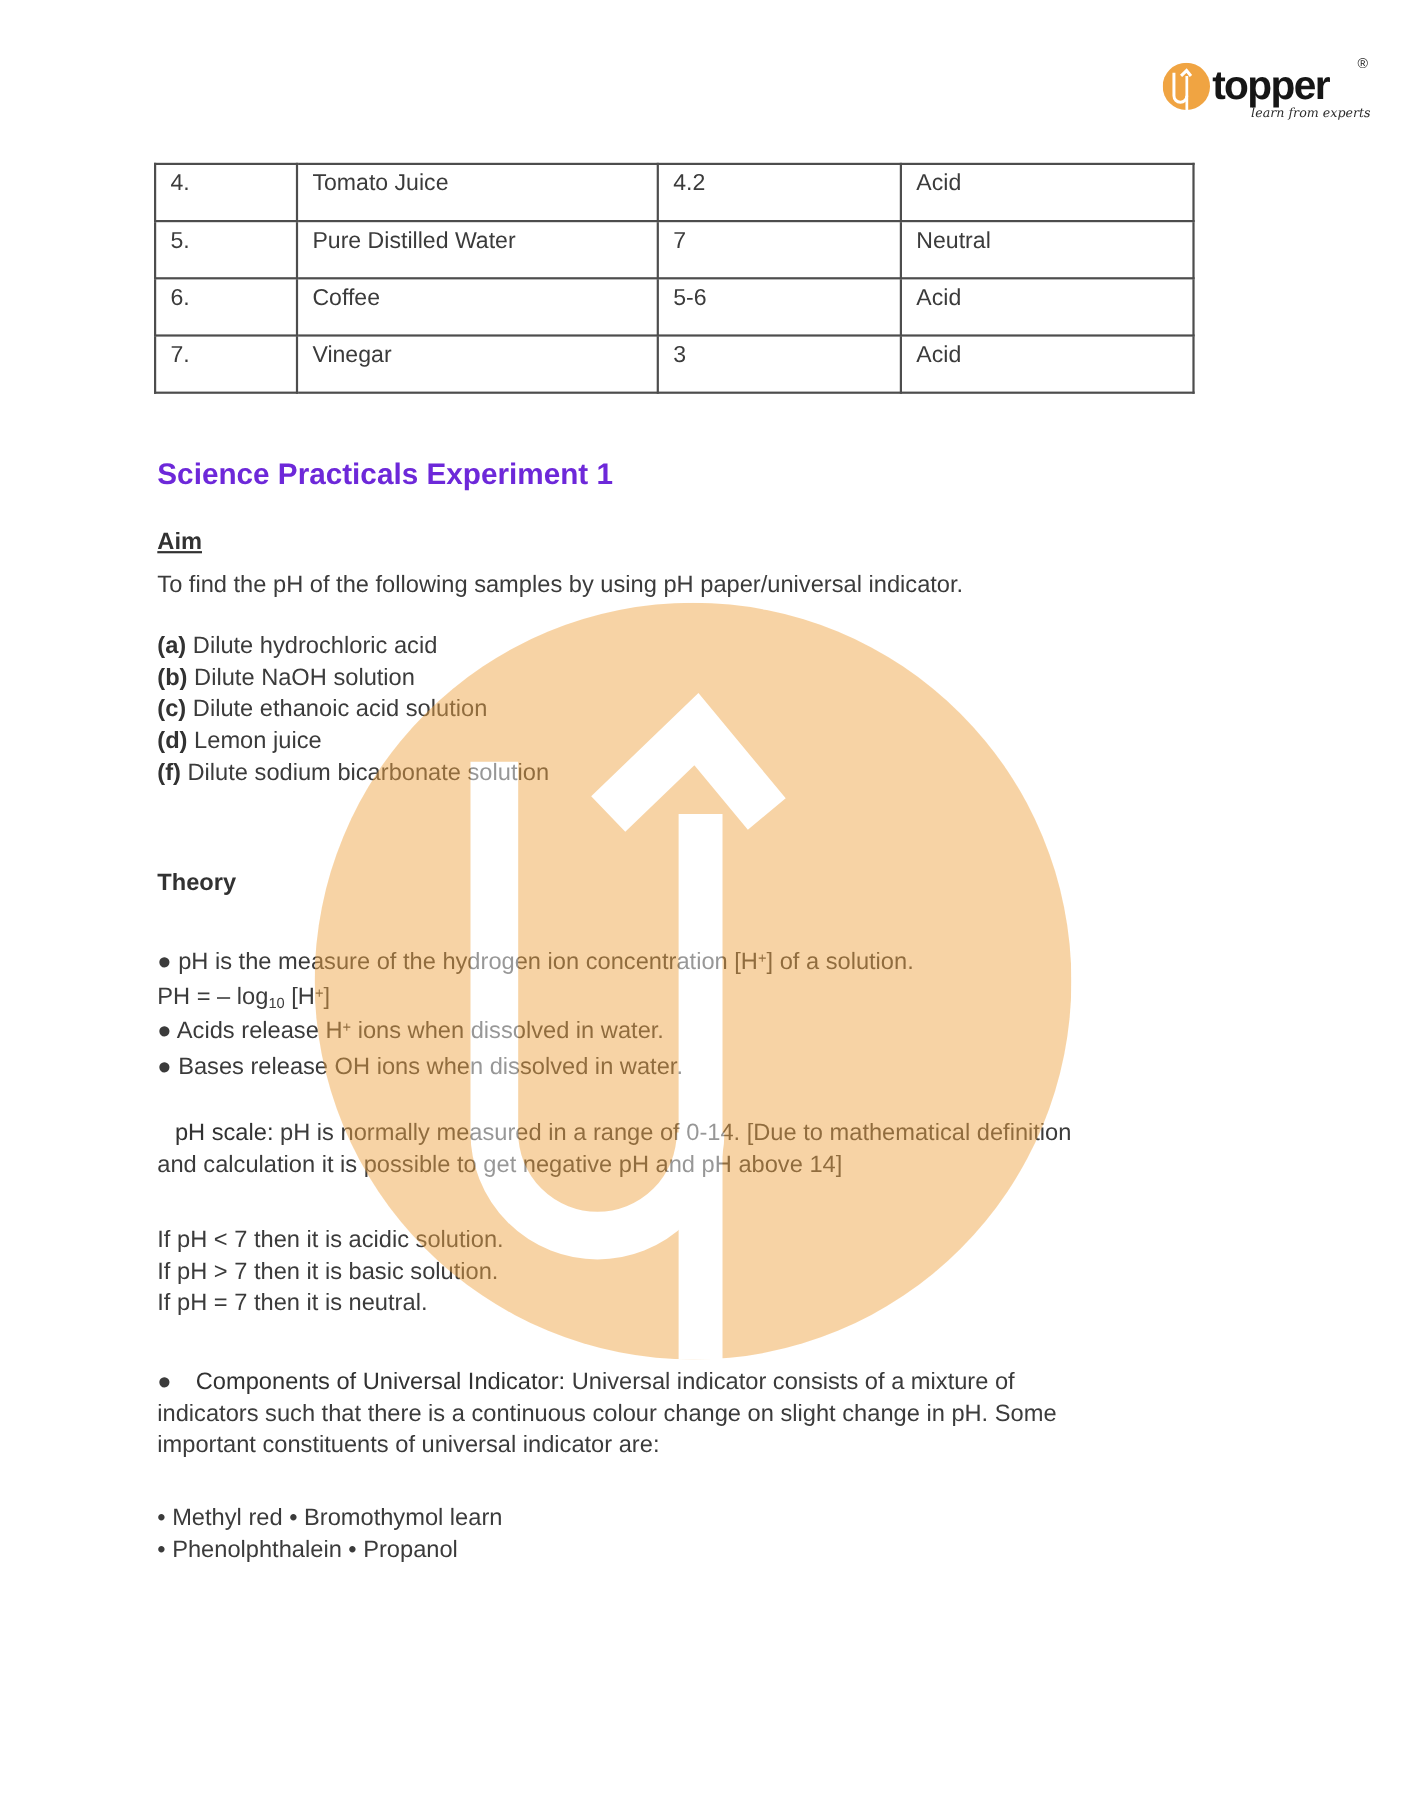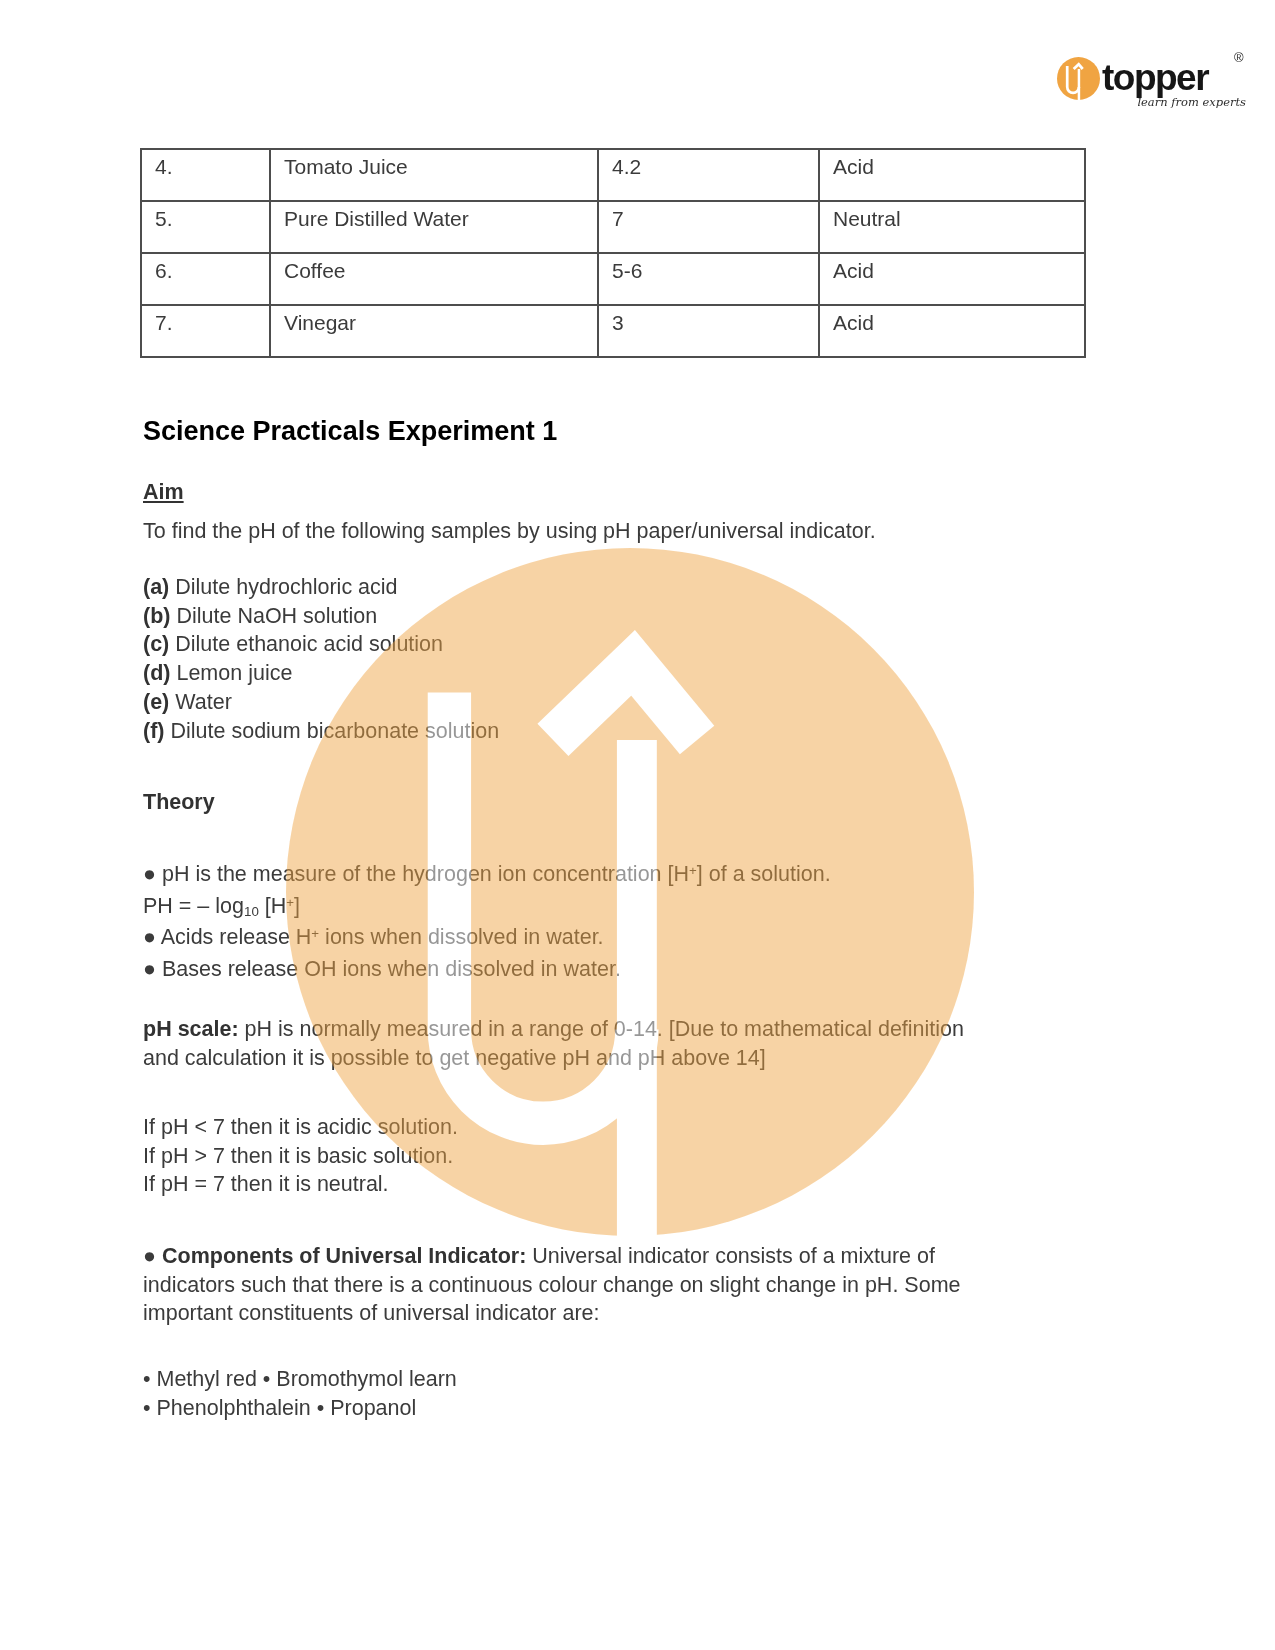--- a/index.html
+++ b/index.html
@@ -43,26 +43,26 @@
     padding:5px 6px 0 13px;
     font-size:21px; color:#3b3b3b;
   }
   .col-num { width:108px; }
   .col-sample { width:307px; }
   .col-ph { width:200px;margin-left:20px; }
   .col-nature { width:245px; }
 
   
   .txt { left:143px; font-size:21.5px; line-height:28.7px; color:#3b3b3b; z-index:1; }
-  .bold { font-weight:bold; color:#323232; }
+  .bold { font-weight:normal; color:#323232;margin-left:16px; }
 
   .page-title {
     left:143px; top:415px;
     font-size:27px; font-weight:bold; line-height:33px;
-    color:#000000; z-index:1;
+    color:#6d28d9; z-index:1;
   }
   .sec-heading { font-weight:bold; color:#323232; }
 
   .aim-heading { top:478px;text-decoration:underline; }
   .aim-text { top:517px; width:1010px; }
   .samples { top:573px; }
   .samples .s-label { font-weight:bold; color:#323232; margin-right:6px; }
   .theory-heading { top:788px; }
   .theory-lines { top:860px; width:1010px; }
   .ph-scale { top:1015px; width:1010px; }
@@ -128,21 +128,20 @@
 <div class="abs page-title">Science Practicals Experiment 1</div>
 
 <div class="abs txt sec-heading aim-heading">Aim</div>
 <div class="abs txt aim-text">To find the pH of the following samples by using pH paper/universal indicator.</div>
 
 <div class="abs txt samples">
   <div><span class="s-label">(a)</span><span>Dilute hydrochloric acid</span></div>
   <div><span class="s-label">(b)</span><span>Dilute NaOH solution</span></div>
   <div><span class="s-label">(c)</span><span>Dilute ethanoic acid solution</span></div>
   <div><span class="s-label">(d)</span><span>Lemon juice</span></div>
-  <div><span class="s-label">(e)</span><span>Water</span></div>
   <div><span class="s-label">(f)</span><span>Dilute sodium bicarbonate solution</span></div>
 </div>
 
 <div class="abs txt sec-heading theory-heading">Theory</div>
 
 <div class="abs txt theory-lines">
   <div><span>● pH is the measure of the hydrogen ion concentration [H</span><span class="sup">+</span><span>] of a solution.</span></div>
   <div><span>PH = – log</span><span class="sub">10</span><span> [H</span><span class="sup">+</span><span>]</span></div>
   <div><span>● Acids release H</span><span class="sup">+</span><span> ions when dissolved in water.</span></div>
   <div>● Bases release OH ions when dissolved in water.</div>

